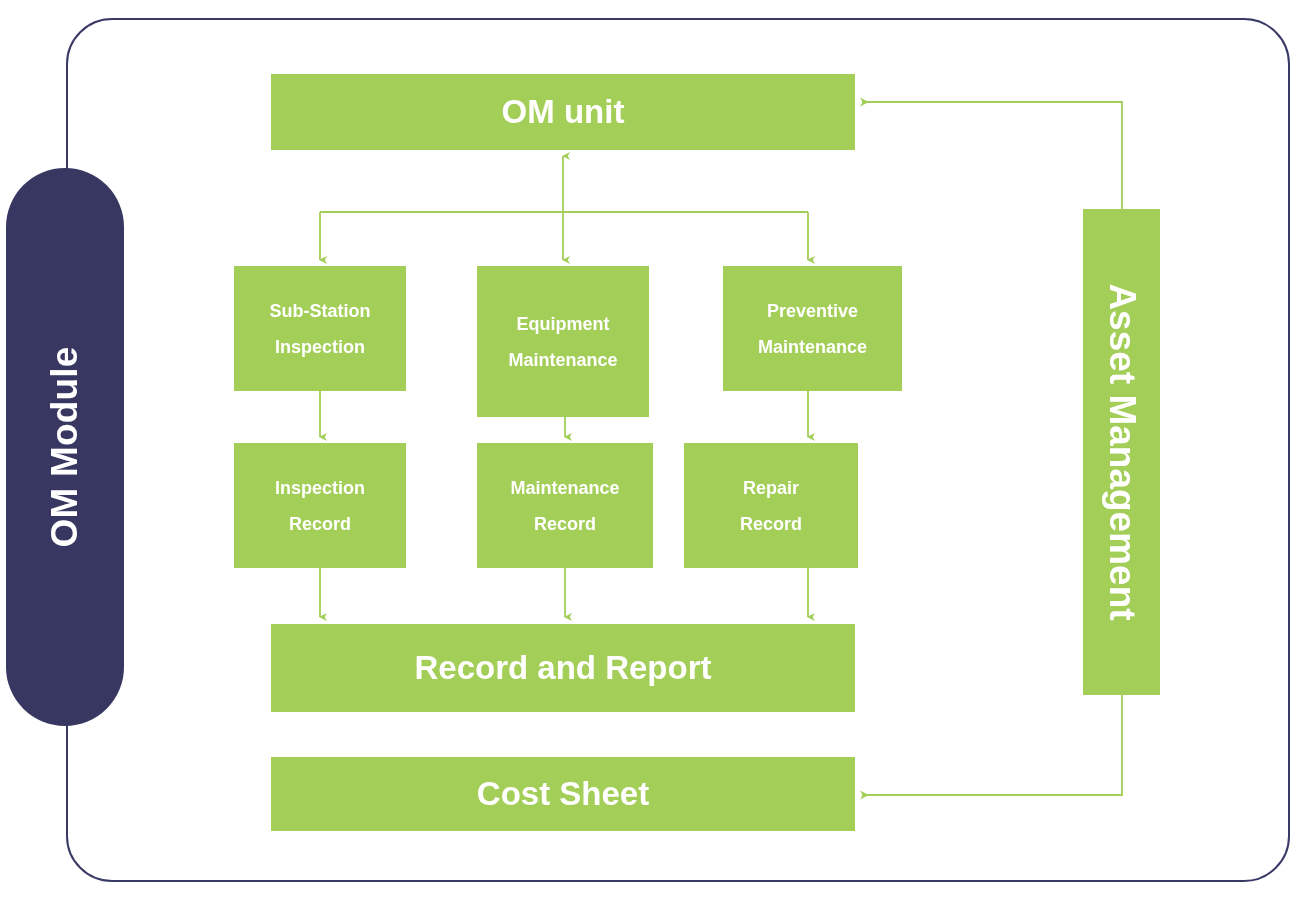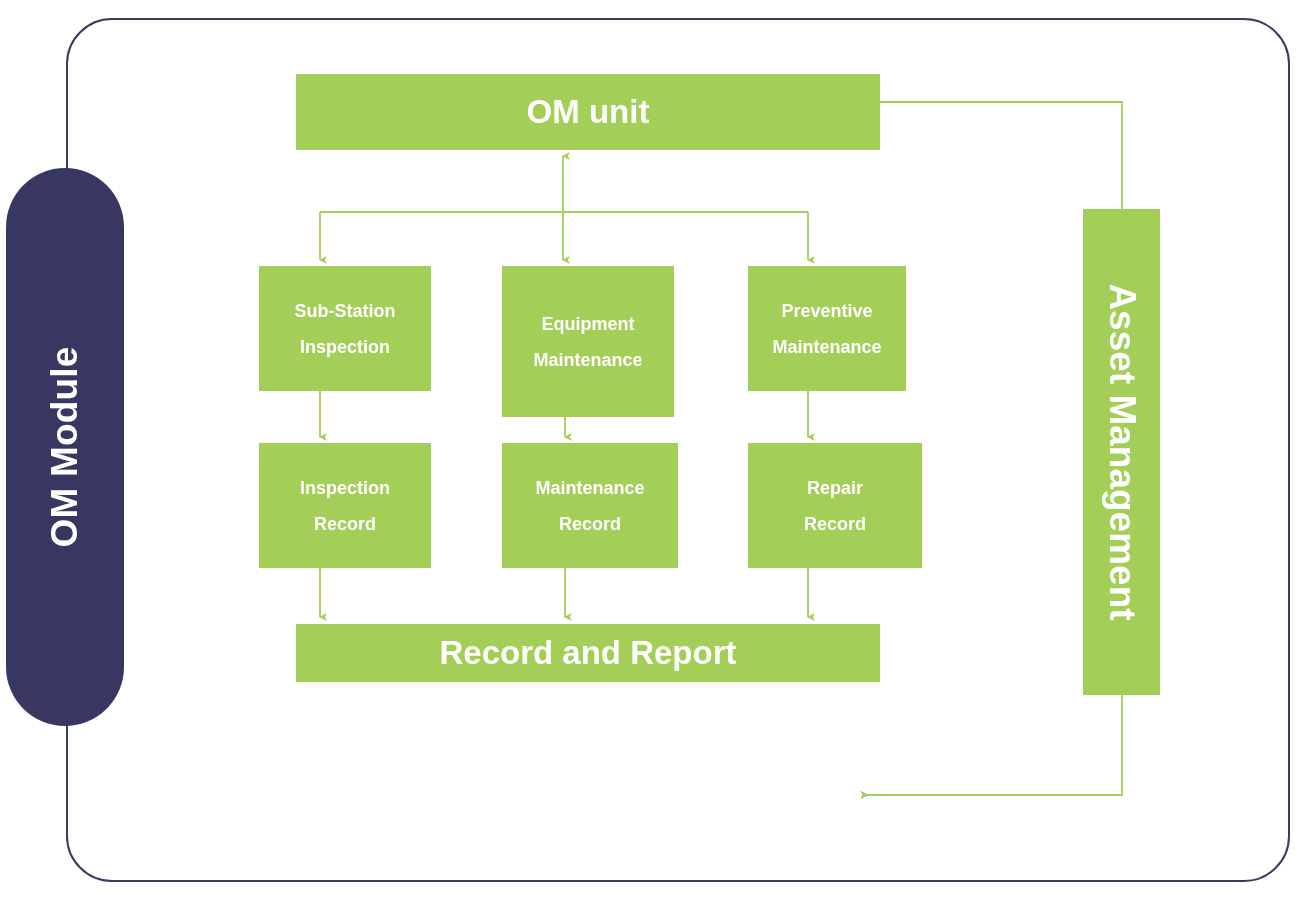--- a/index.html
+++ b/index.html
@@ -53,21 +53,20 @@
   }
   
   .gbox {
     position: absolute;
     background: #a3ce58;
     display: flex;
     align-items: center;
     justify-content: center;
     box-sizing: border-box;
     z-index: 4;
-    margin-left: 25px;
   }
   .gbox .label {
     color: #ffffff;
     text-align: center;
     line-height: 1.9;
   }
   .gbox.wide .label {
     font-size: 33px;
     font-weight: 600;
     line-height: 1.1;
@@ -169,50 +168,53 @@
     </span>
   </div>
 
   <div class="gbox small" style="left:477px; top:266px; width:172px; height:151px;">
     <span class="label">
       <span>Equipment</span><br>
       <span>Maintenance</span>
     </span>
   </div>
 
-  <div class="gbox small" style="left:723px; top:266px; width:158px; height:125px;">
+  <div class="gbox small" style="left:723px; top:266px; width:179px; height:125px;">
     <span class="label">
       <span>Preventive</span><br>
       <span>Maintenance</span>
     </span>
   </div>
 
   <div class="gbox small" style="left:234px; top:443px; width:172px; height:125px;">
     <span class="label">
       <span>Inspection</span><br>
       <span>Record</span>
     </span>
   </div>
 
   <div class="gbox small" style="left:477px; top:443px; width:176px; height:125px;">
     <span class="label">
       <span>Maintenance</span><br>
       <span>Record</span>
     </span>
   </div>
 
-  <div class="gbox small" style="left:723px; top:443px; width:174px; height:125px;">
+  <div class="gbox small" style="left:684px; top:443px; width:174px; height:125px;">
     <span class="label">
       <span>Repair</span><br>
       <span>Record</span>
     </span>
   </div>
 
-  <div class="gbox wide" style="left:271px; top:624px; width:584px; height:58px;">
+  <div class="gbox wide" style="left:271px; top:624px; width:584px; height:88px;">
     <span class="label">Record and Report</span>
   </div>
 
+  <div class="gbox wide" style="left:271px; top:757px; width:584px; height:74px;">
+    <span class="label">Cost Sheet</span>
+  </div>
 
   <div id="asset-management">
     <span class="vlabel">Asset Management</span>
   </div>
 
 </div>
 
 </body></html>

